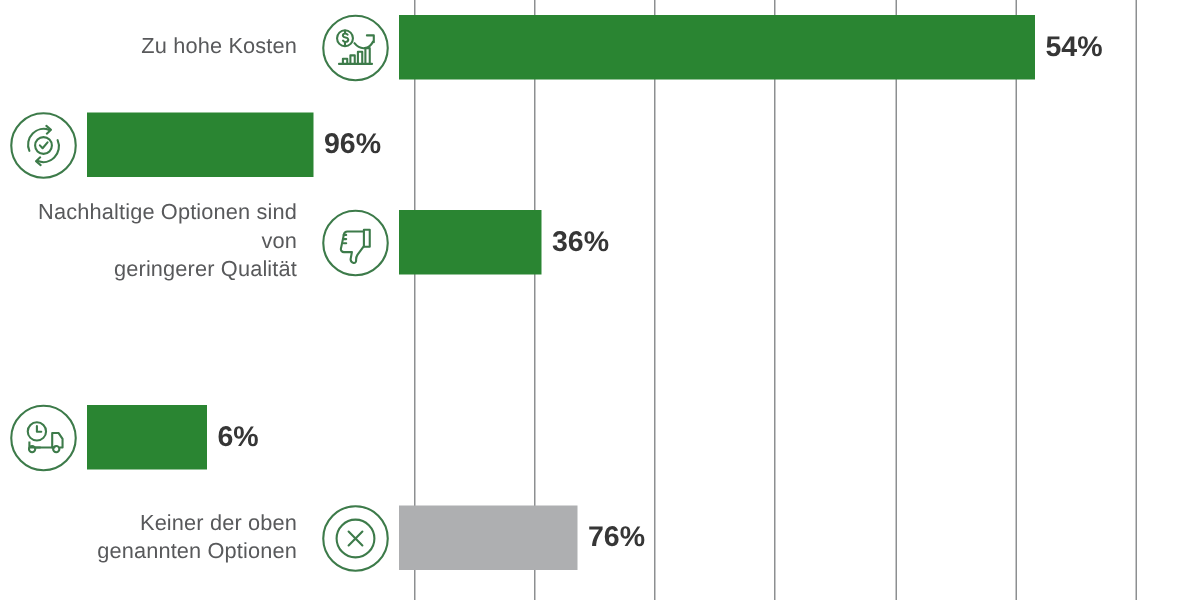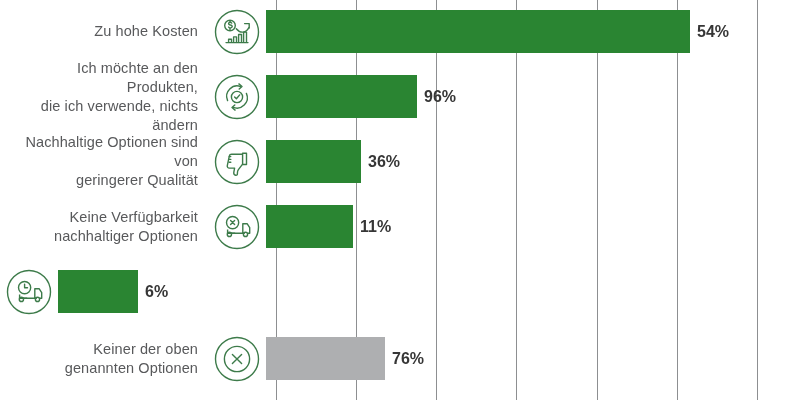--- a/index.html
+++ b/index.html
@@ -92,21 +92,21 @@
     align-items: center;
   }
   .bar {
     height: 43px;
     background: #2a8532;
   }
   .bar.gray {
     background: #aeafb1;
   }
   .bar-value {
-    font-size: 16px;
+    font-size: 19px;
     font-weight: bold;
     color: #363636;
     margin-left: 7px;
     white-space: nowrap;
   }
 </style>
 </head>
 <body>
 
 <div id="chart">
@@ -137,22 +137,20 @@
           <path d="M15.6 34.3v-3.1h2.9v3.1M20.6 34.3v-5.4h2.9v5.4M25.6 34.3v-7.8h2.9v7.8M30.6 34.3v-10.2h2.9v10.2" stroke-linejoin="round"></path>
         </svg>
       </div>
       <div class="bar-wrap">
         <div class="bar" style="width:424px"></div>
         <div class="bar-value">54%</div>
       </div>
     </div>
 
     <div class="row" style="top:64px">
-      <div class="row-label">Ich möchte an den Produkten,
-die ich verwende, nichts ändern</div>
       <div class="row-icon">
         <svg width="48" height="48" viewBox="0 0 48 48" fill="none" stroke="#3d7b4a" stroke-width="1.4">
           <circle cx="24" cy="24" r="21.5"></circle>
           <circle cx="24" cy="24" r="5.6"></circle>
           <path d="M21.6 23.9l1.8 1.9 3.3-3.9" stroke-linecap="round" stroke-linejoin="round"></path>
           <path d="M14.6 27.6a10.4 10.4 0 0 1 2.2-11.6 10.4 10.4 0 0 1 11-2.4" stroke-linecap="round"></path>
           <path d="M33.4 20.4a10.4 10.4 0 0 1-2.2 11.6 10.4 10.4 0 0 1-11 2.4" stroke-linecap="round"></path>
           <path d="M25.9 10.9l3.1 2.6-2.8 2.6" stroke-linecap="round" stroke-linejoin="round"></path>
           <path d="M22.1 37.1l-3.1-2.6 2.8-2.6" stroke-linecap="round" stroke-linejoin="round"></path>
         </svg>
@@ -173,39 +171,20 @@
           <path d="M29.6 26.1l-4.2 5.6c-.7 1-1 2.1-1 3.3v.9c0 .9-.8 1.6-1.7 1.4-1.3-.3-2.1-1.6-1.9-2.9l.8-4.3h-5.3c-1.3 0-2.3-1.2-2-2.5l2-9.4c.2-1.1 1.2-1.9 2.3-1.9h11.2" stroke-linejoin="round"></path>
           <path d="M16.1 18.6h1.7M16.1 21.4h1.7M16.1 24.2h1.7" stroke-linecap="round"></path>
         </svg>
       </div>
       <div class="bar-wrap">
         <div class="bar" style="width:95px"></div>
         <div class="bar-value">36%</div>
       </div>
     </div>
 
-    <div class="row" style="top:194px">
-      <div class="row-label">Keine Verfügbarkeit
-nachhaltiger Optionen</div>
-      <div class="row-icon">
-        <svg width="48" height="48" viewBox="0 0 48 48" fill="none" stroke="#3d7b4a" stroke-width="1.4">
-          <circle cx="24" cy="24" r="21.5"></circle>
-          <circle cx="19.6" cy="19.6" r="6.1"></circle>
-          <path d="M17.6 17.6l4 4M21.6 17.6l-4 4" stroke-linecap="round"></path>
-          <path d="M14.6 26.4v3.9h15.2v-9.6h4.3l2.6 3.9v5.7h-2.1" stroke-linejoin="round"></path>
-          <path d="M21.7 30.3h-3.4M29.8 30.3h1.5" stroke-linecap="round"></path>
-          <circle cx="16.4" cy="31.4" r="2.1"></circle>
-          <circle cx="32.5" cy="31.4" r="2.1"></circle>
-        </svg>
-      </div>
-      <div class="bar-wrap">
-        <div class="bar" style="width:87px"></div>
-        <div class="bar-value">11%</div>
-      </div>
-    </div>
 
     <div class="row" style="top:259px">
       <div class="row-icon">
         <svg width="48" height="48" viewBox="0 0 48 48" fill="none" stroke="#3d7b4a" stroke-width="1.4">
           <circle cx="24" cy="24" r="21.5"></circle>
           <circle cx="19.6" cy="19.6" r="6.1"></circle>
           <path d="M19.6 16.1v3.7h2.9" stroke-linecap="round" stroke-linejoin="round"></path>
           <path d="M14.6 26.4v3.9h15.2v-9.6h4.3l2.6 3.9v5.7h-2.1" stroke-linejoin="round"></path>
           <path d="M21.7 30.3h-3.4M29.8 30.3h1.5" stroke-linecap="round"></path>
           <circle cx="16.4" cy="31.4" r="2.1"></circle>

